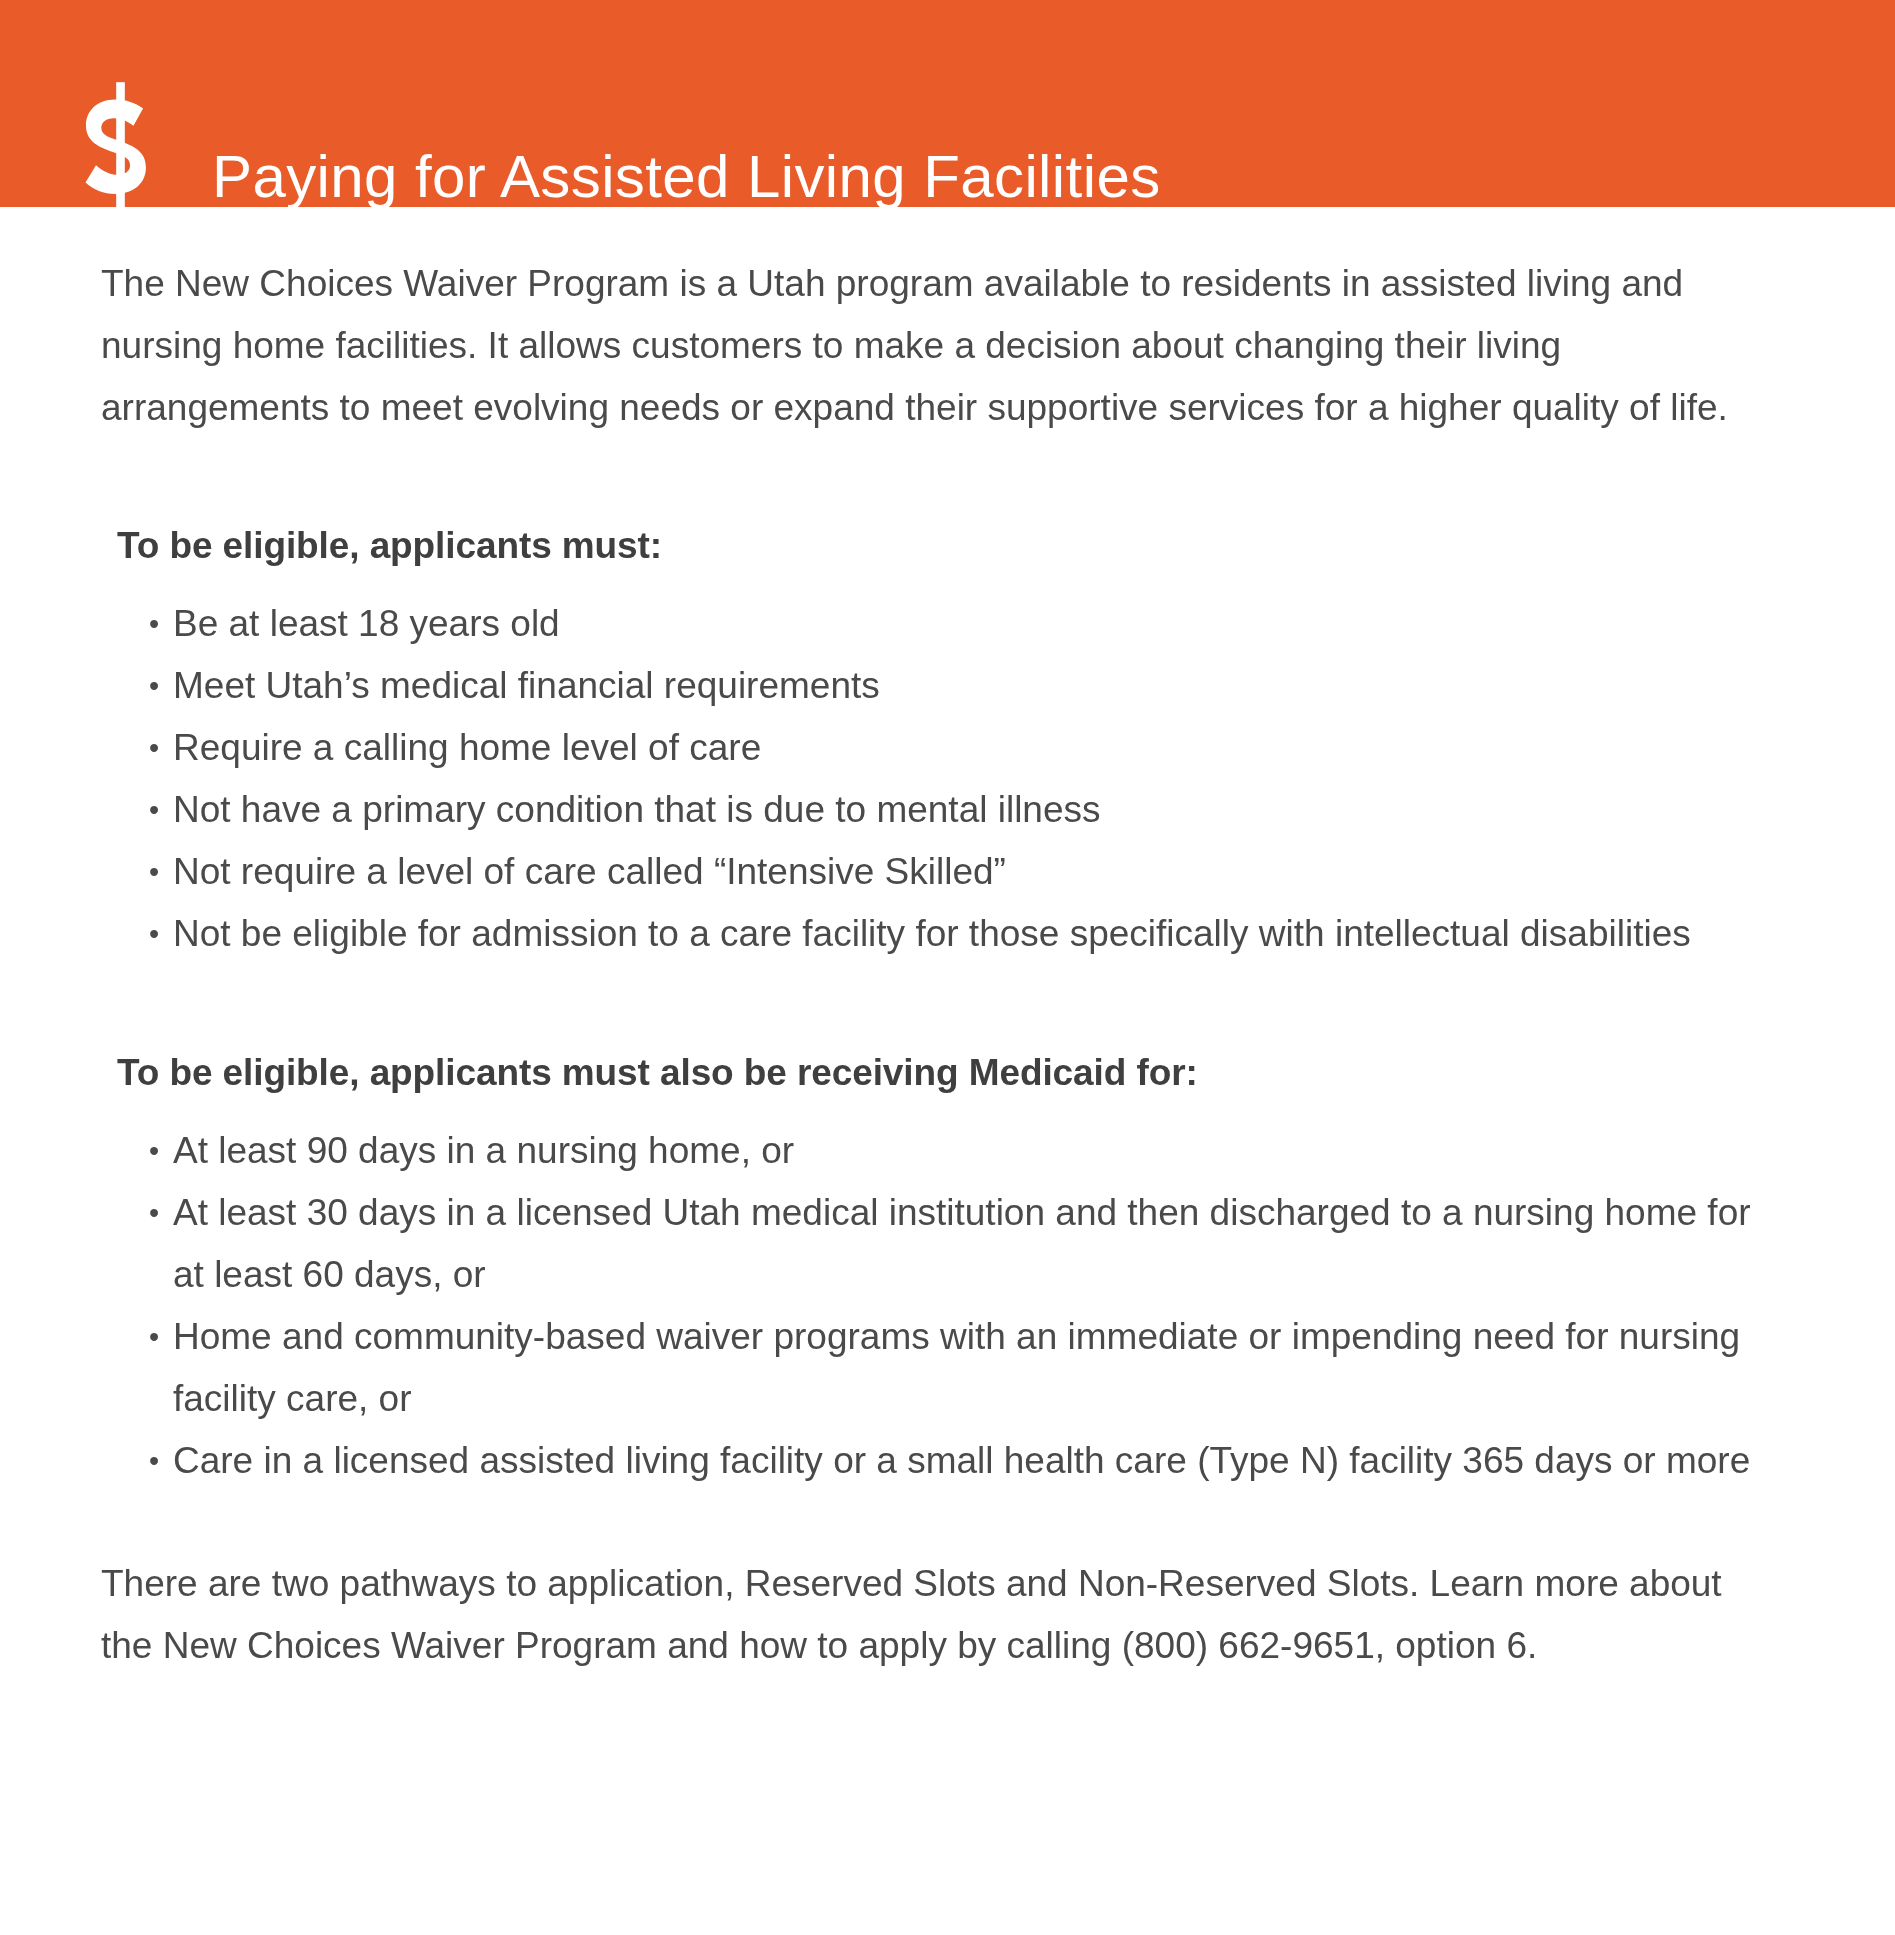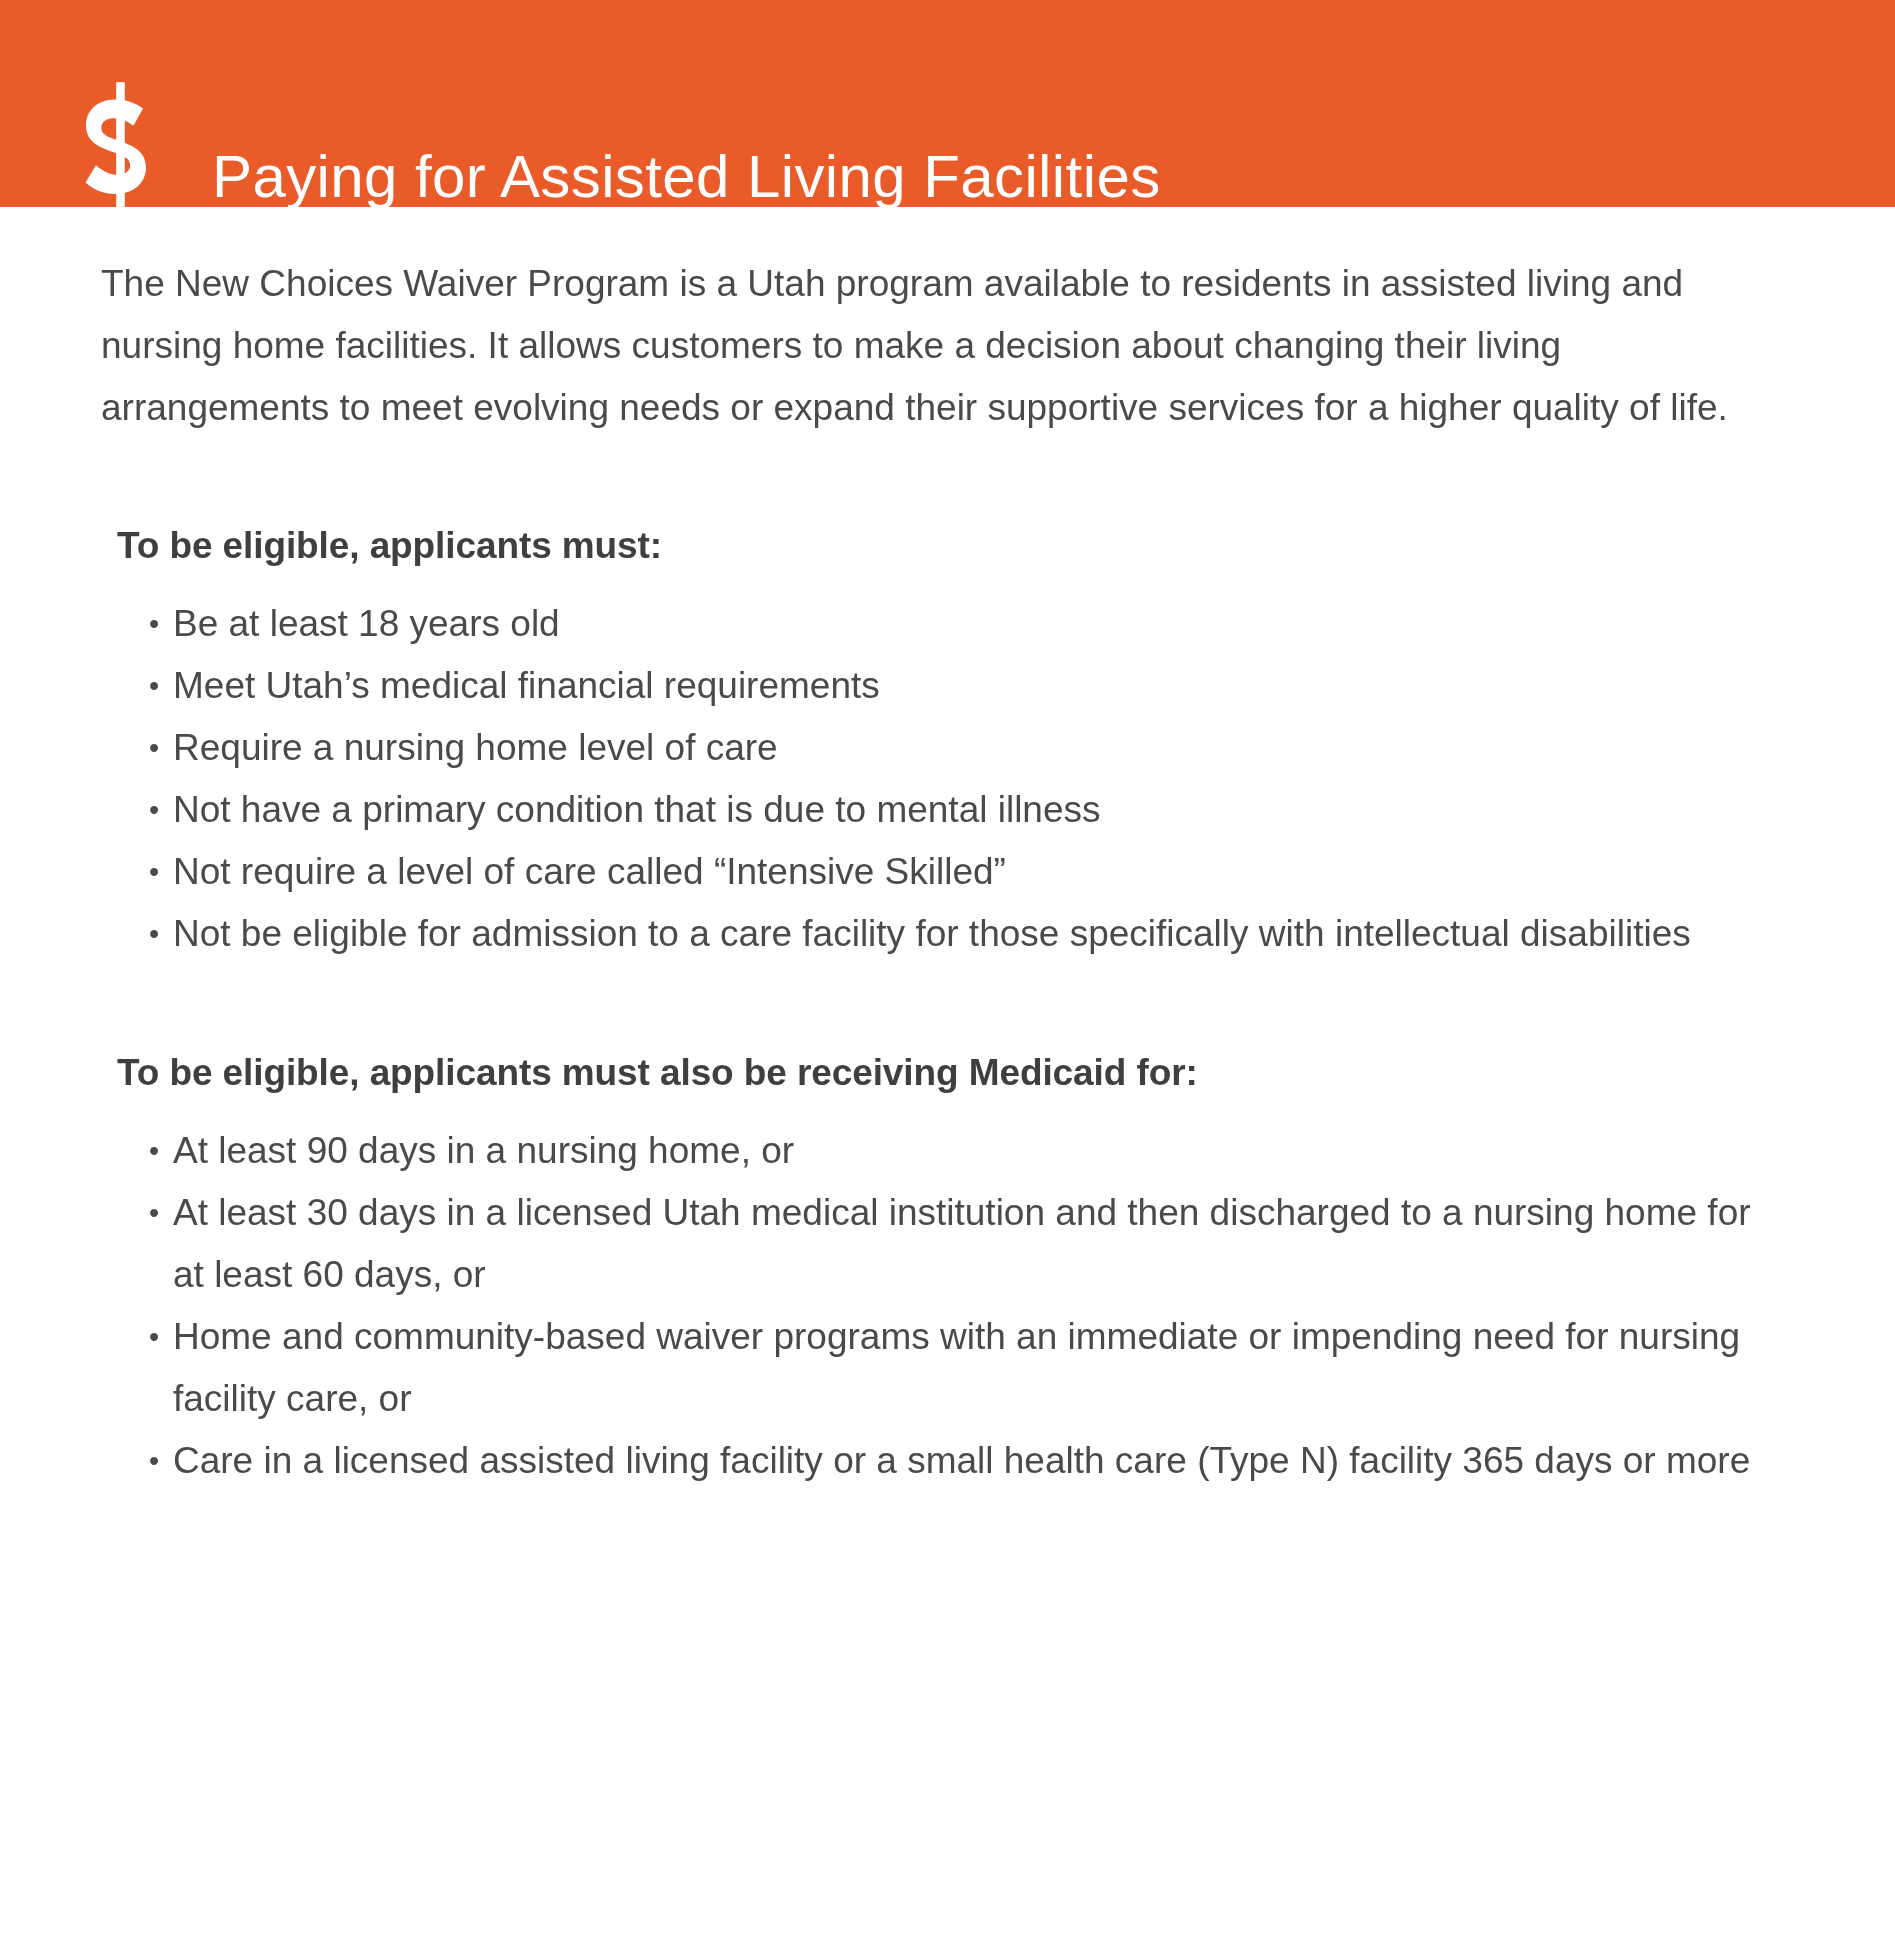--- a/index.html
+++ b/index.html
@@ -141,21 +141,21 @@
     <li class="bullet-item">
       <span class="dot">•</span>
       <span>Be at least 18 years old</span>
     </li>
     <li class="bullet-item">
       <span class="dot">•</span>
       <span>Meet Utah’s medical financial requirements</span>
     </li>
     <li class="bullet-item">
       <span class="dot">•</span>
-      <span>Require a nursing home level of care</span>
+      <span>Require a calling home level of care</span>
     </li>
     <li class="bullet-item">
       <span class="dot">•</span>
       <span>Not have a primary condition that is due to mental illness</span>
     </li>
     <li class="bullet-item">
       <span class="dot">•</span>
       <span>Not require a level of care called “Intensive Skilled”</span>
     </li>
     <li class="bullet-item">
@@ -182,15 +182,16 @@
       <span>Home and community-based waiver programs with an immediate or impending need for nursing facility care, or</span>
     </li>
     <li class="bullet-item">
       <span class="dot">•</span>
       <span>Care in a licensed assisted living facility or a small health care (Type N) facility 365 days or more</span>
     </li>
   </ul>
 
   <div class="spacer-lg"></div>
 
+  <p class="para closing">There are two pathways to application, Reserved Slots and Non-Reserved Slots. Learn more about the New Choices Waiver Program and how to apply by calling (800) 662-9651, option 6.</p>
 
 </div>
 
 
 </body></html>

